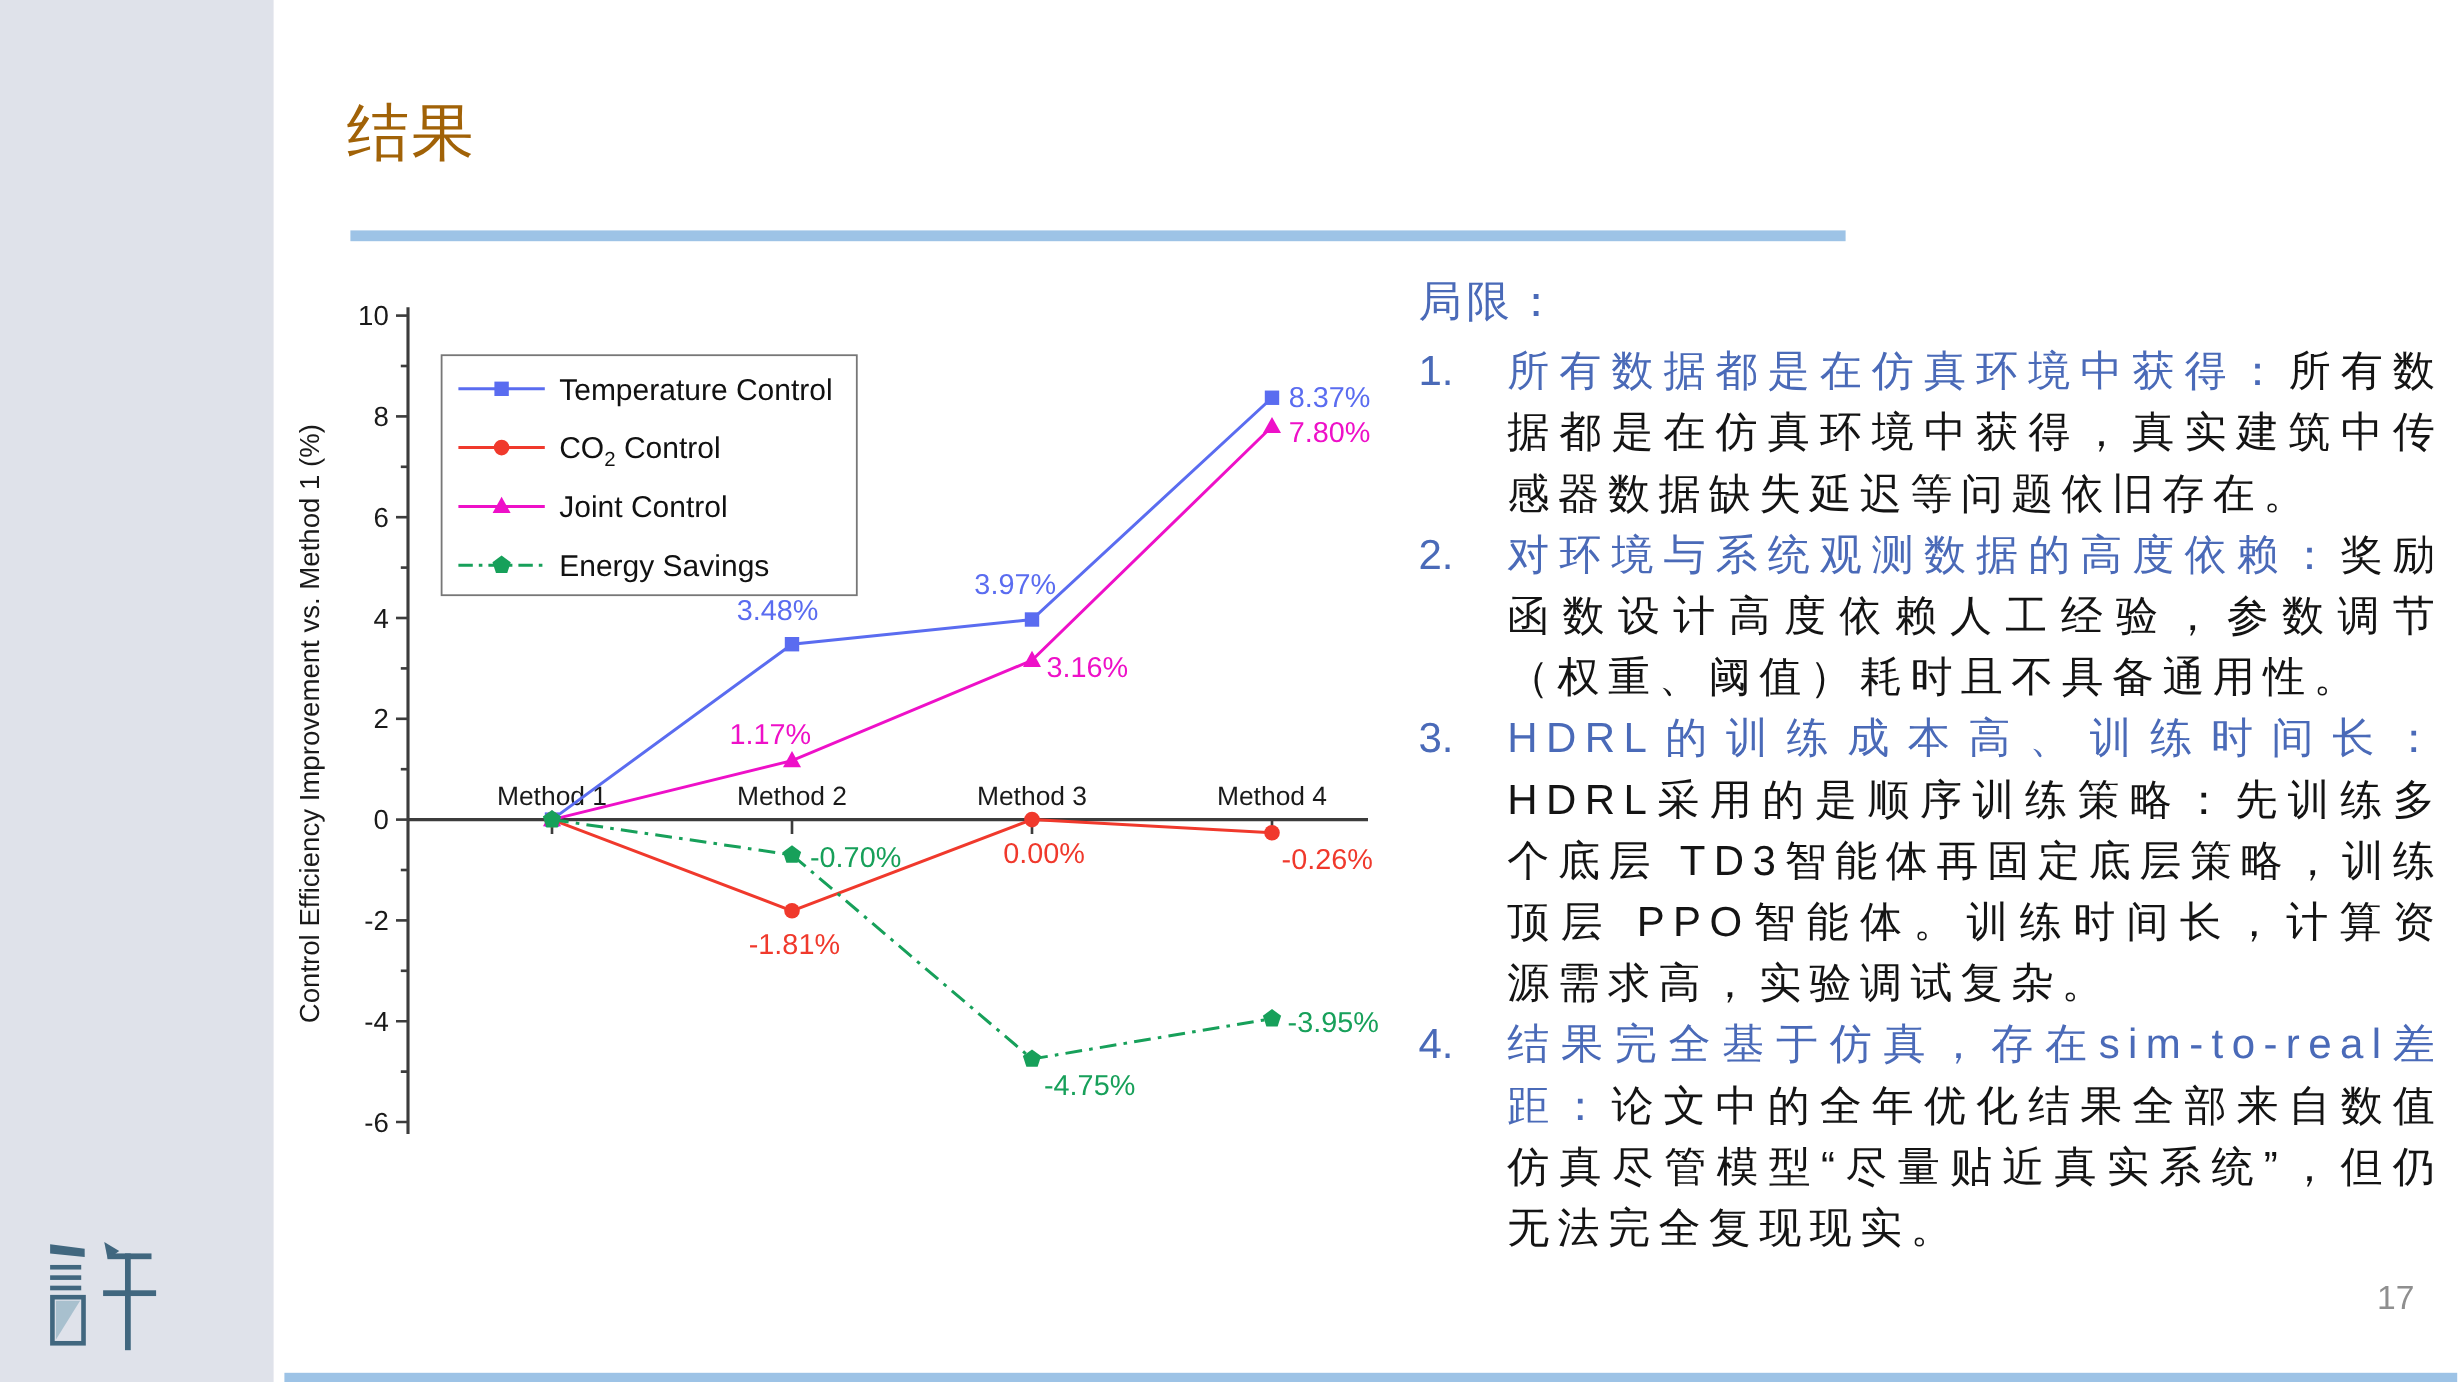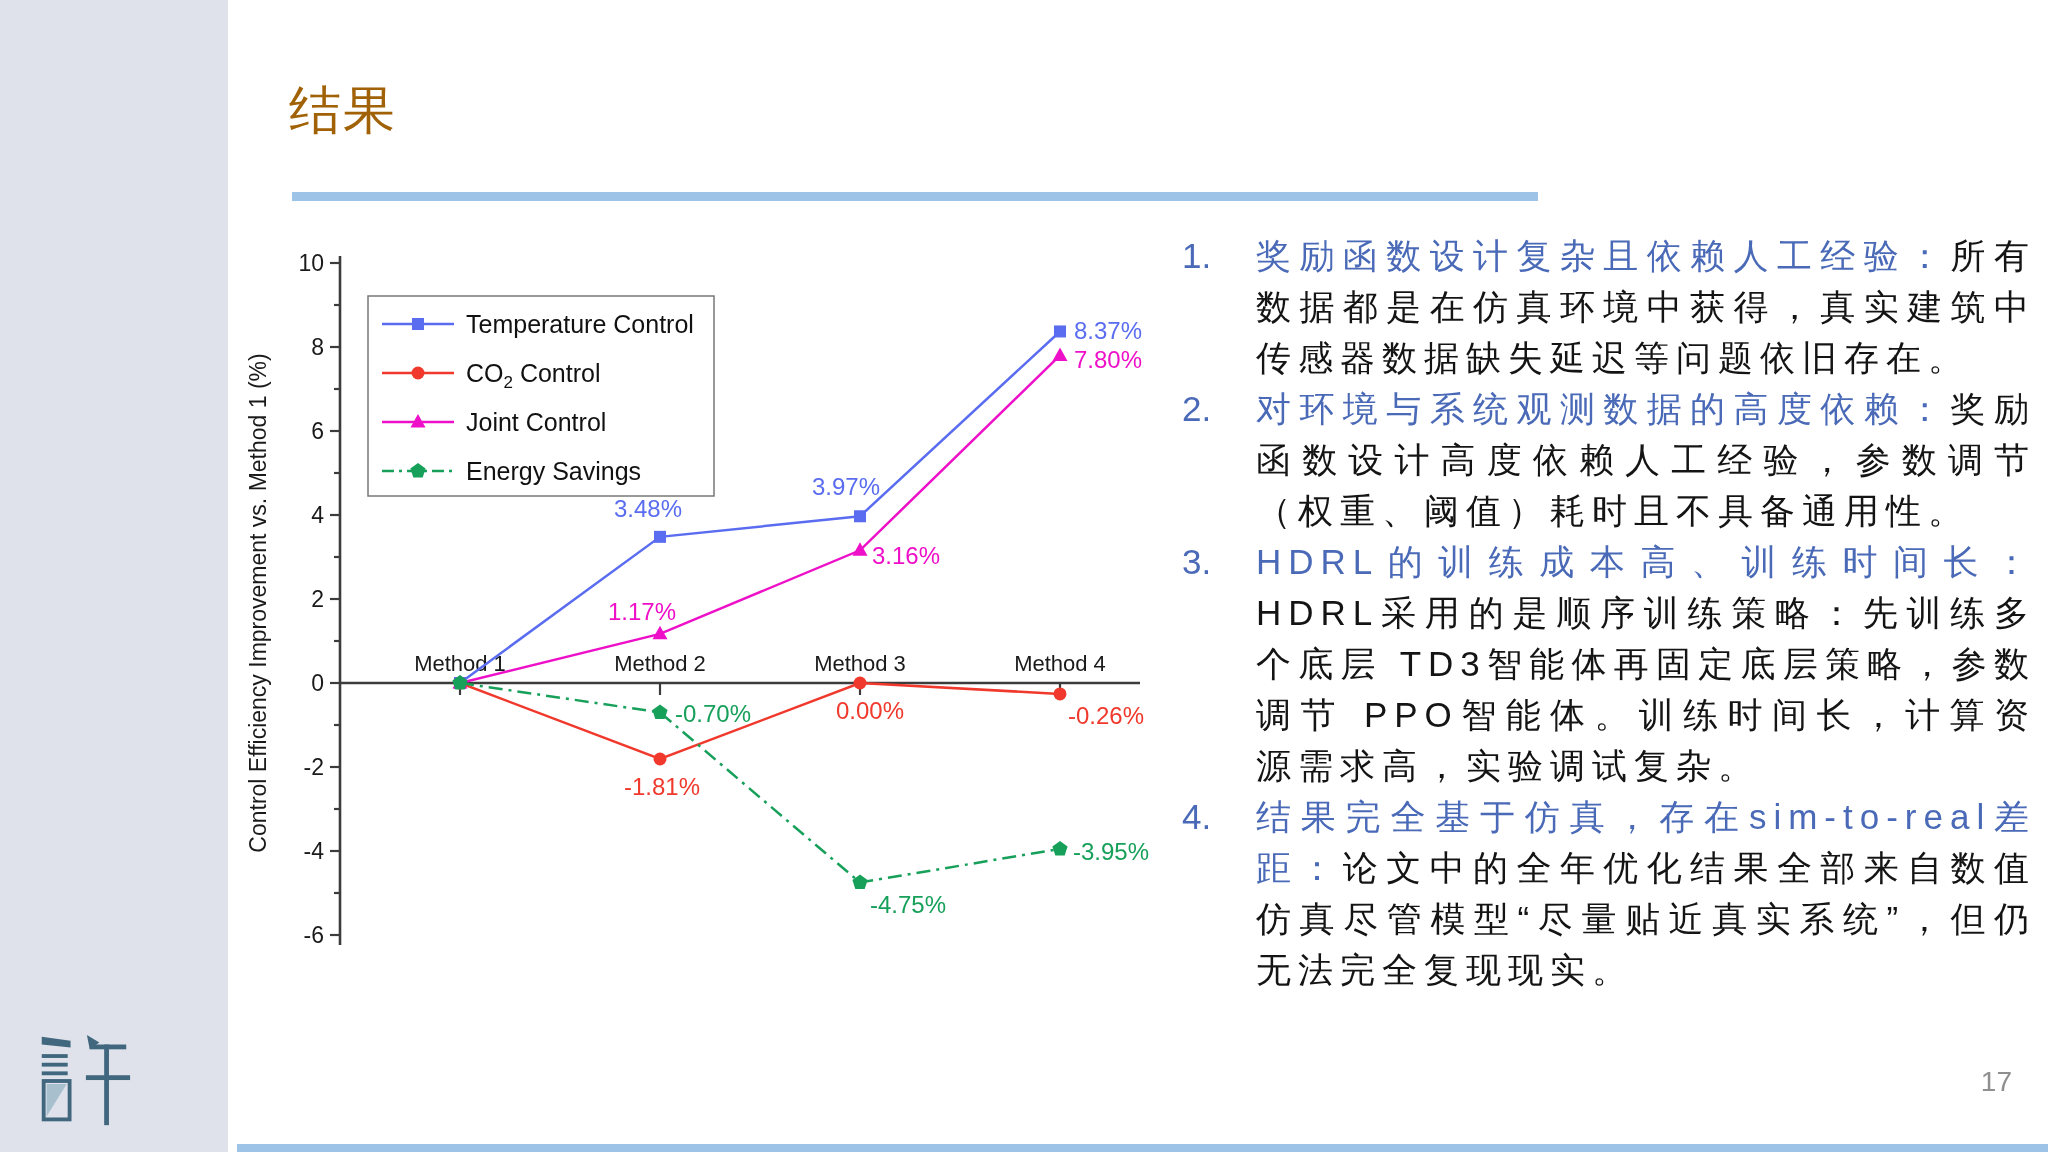--- a/index.html
+++ b/index.html
@@ -134,24 +134,25 @@
         <path d="M 178 216 L 185.5 229.5 L 170.5 229.5 Z" fill="#ee10c8"></path>
         <text x="226" y="233" font-size="25" fill="#111111" font-family="&quot;Liberation Sans&quot;,&quot;DejaVu Sans&quot;,sans-serif"><tspan>Joint Control</tspan></text>
         <line x1="142" y1="273" x2="214" y2="273" stroke="#17a05a" stroke-width="2.5" stroke-dasharray="12 5 3 5"></line>
         <polygon points="178,265 185.6,270.5 182.7,279.5 173.3,279.5 170.4,270.5" fill="#17a05a"></polygon>
         <text x="226" y="282" font-size="25" fill="#111111" font-family="&quot;Liberation Sans&quot;,&quot;DejaVu Sans&quot;,sans-serif"><tspan>Energy Savings</tspan></text>
       </svg>
   </div>
 
 
   <div class="panel">
+    <div class="panel-heading">局限：</div>
     <ol class="lim-list" id="lim-list">
-        <li class="lim-item"><span class="lim-num">1.</span><span class="lim-lead">奖励函数设计复杂且依赖人工经验：</span><span class="lim-body">所有数据都是在仿真环境中获得，真实建筑中传感器数据缺失延迟等问题依旧存在。</span></li>
+        <li class="lim-item"><span class="lim-num">1.</span><span class="lim-lead">所有数据都是在仿真环境中获得：</span><span class="lim-body">所有数据都是在仿真环境中获得，真实建筑中传感器数据缺失延迟等问题依旧存在。</span></li>
         <li class="lim-item"><span class="lim-num">2.</span><span class="lim-lead">对环境与系统观测数据的高度依赖：</span><span class="lim-body">奖励函数设计高度依赖人工经验，参数调节（权重、阈值）耗时且不具备通用性。</span></li>
-        <li class="lim-item"><span class="lim-num">3.</span><span class="lim-lead">HDRL的训练成本高、训练时间长：</span><span class="lim-body">HDRL采用的是顺序训练策略：先训练多个底层 TD3智能体再固定底层策略，参数调节 PPO智能体。训练时间长，计算资源需求高，实验调试复杂。</span></li>
+        <li class="lim-item"><span class="lim-num">3.</span><span class="lim-lead">HDRL的训练成本高、训练时间长：</span><span class="lim-body">HDRL采用的是顺序训练策略：先训练多个底层 TD3智能体再固定底层策略，训练顶层 PPO智能体。训练时间长，计算资源需求高，实验调试复杂。</span></li>
         <li class="lim-item"><span class="lim-num">4.</span><span class="lim-lead">结果完全基于仿真，存在sim-to-real差距：</span><span class="lim-body">论文中的全年优化结果全部来自数值仿真尽管模型“尽量贴近真实系统”，但仍无法完全复现现实。</span></li>
       </ol>
   </div>
 
   <div class="page-num">17</div>
   <div class="bottom-bar"></div>
 
 </div>
 
 </body></html>

